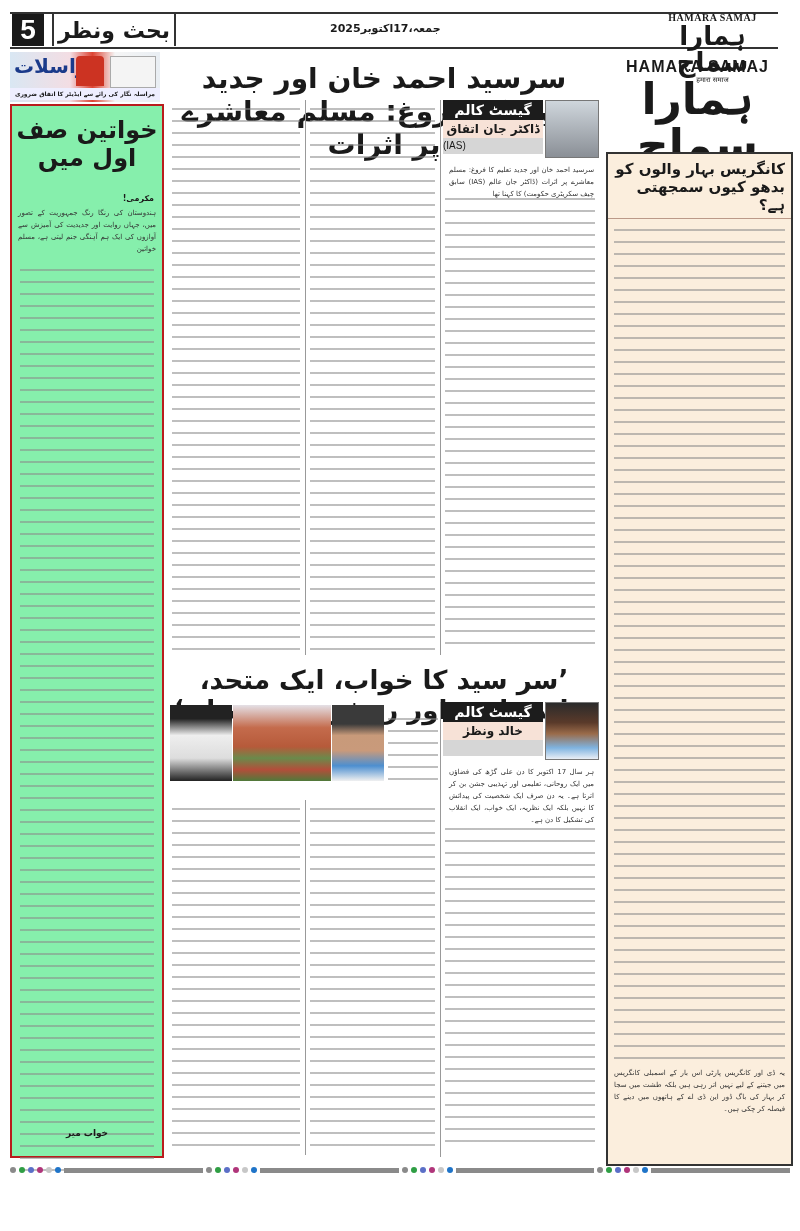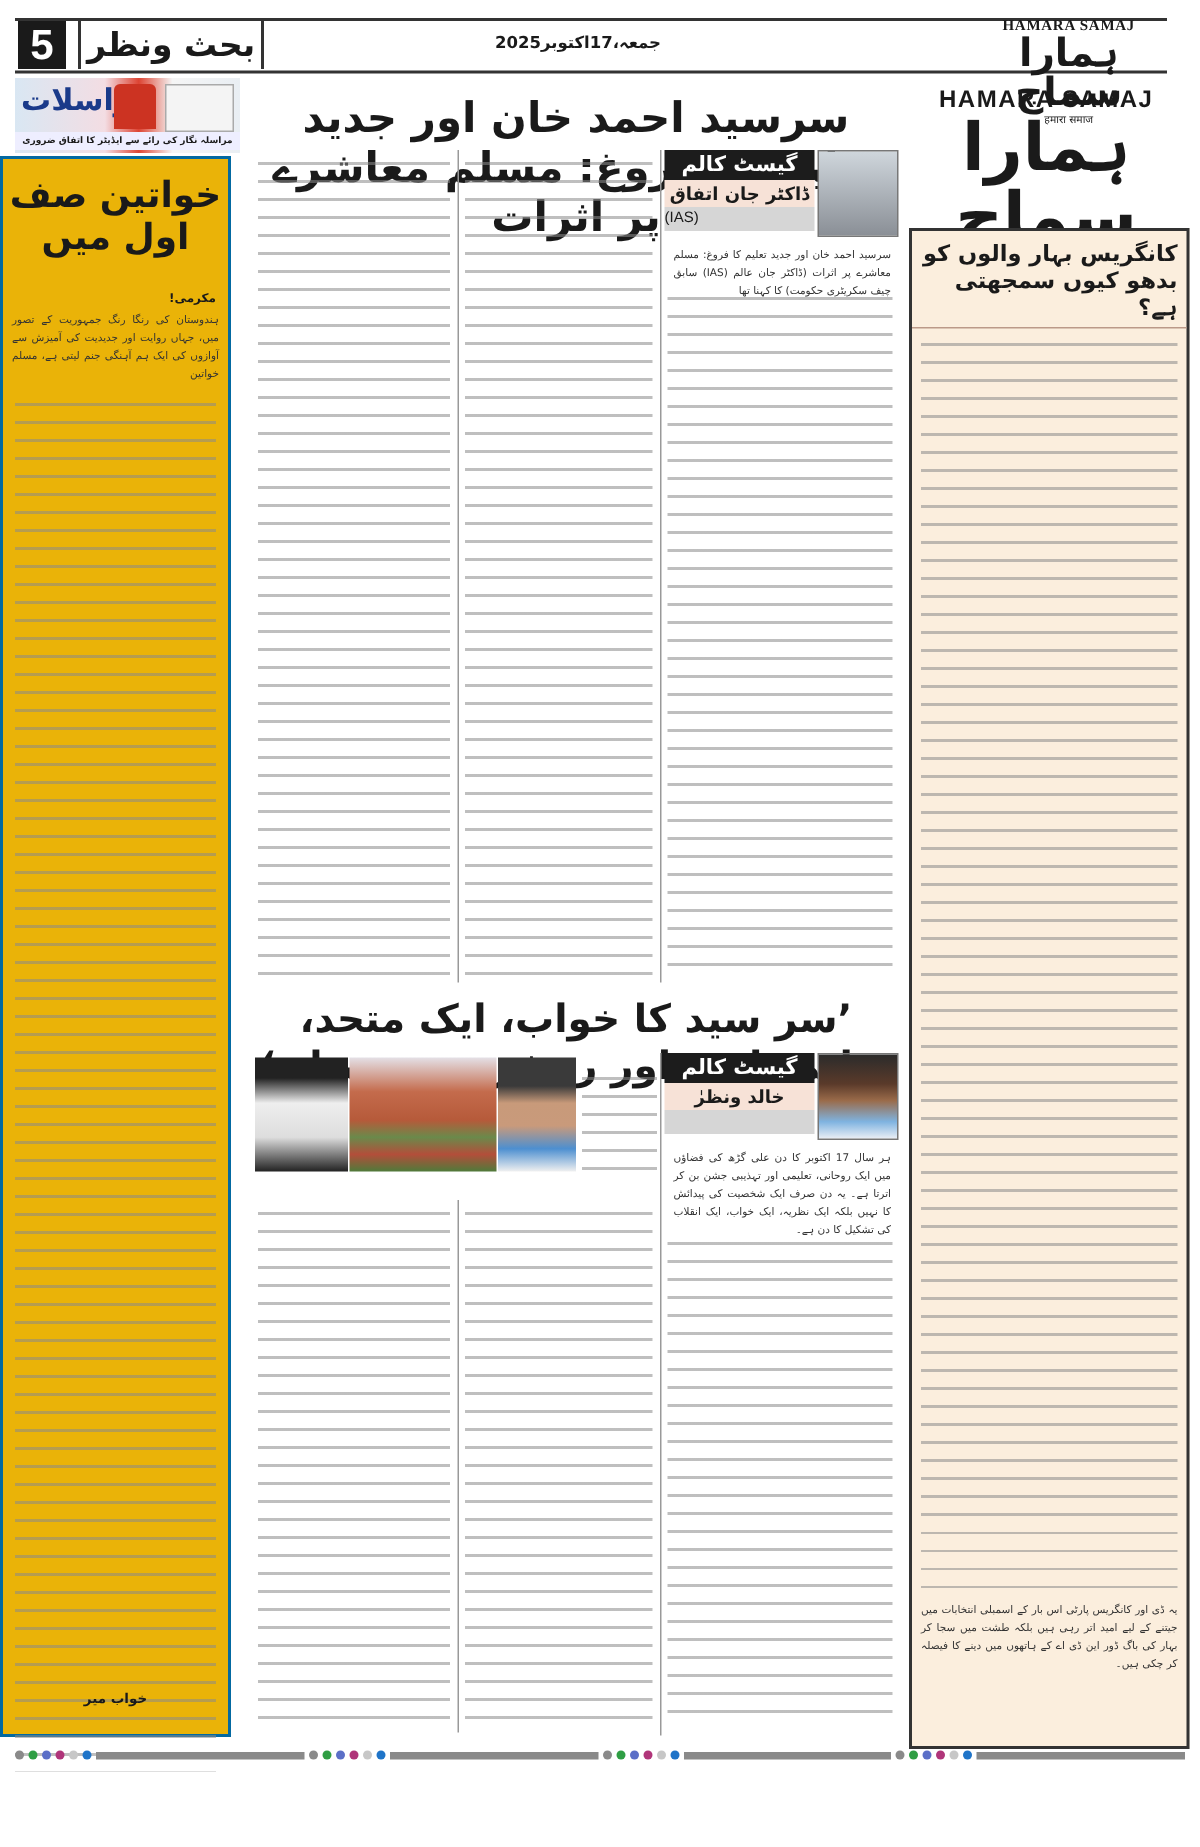--- a/index.html
+++ b/index.html
@@ -21,21 +21,21 @@
   .mast-hi{font:bold 10px "DejaVu Sans",sans-serif;}
   .mast-date{font:bold 12px "DejaVu Sans",sans-serif;direction:rtl;margin-top:4px;}
   
   .right-box{left:606px;top:152px;width:183px;height:1010px;border:2px solid #333;background:#fbeedd;}
   .right-title{direction:rtl;text-align:right;font:bold 15px "DejaVu Sans",sans-serif;padding:6px 6px 4px;border-bottom:1px solid #b98;}
   .body-text{direction:rtl;text-align:justify;font:7px/12px "DejaVu Sans",sans-serif;color:#333;padding:4px 6px;}
   .lines{background:repeating-linear-gradient(to bottom,transparent 0,transparent 8px,#8a8a8a 8px,#8a8a8a 10px,transparent 10px,transparent 12px);opacity:.55;}
   
   .left-banner{left:10px;top:52px;width:150px;height:50px;background:linear-gradient(90deg,#d9e7f3,#f3dde3 40%,#d43 55%,#f5f5f5 70%,#e9eef3);overflow:hidden;}
   .left-banner-strip{left:10px;top:88px;width:150px;height:12px;background:#eef;font:bold 6px "DejaVu Sans",sans-serif;direction:rtl;text-align:center;line-height:12px;}
-  .left-box{left:0;top:104px;width:150px;height:1050px;border:2px solid #0369a1;background:#eab308;}
+  .left-box{left:10px;top:104px;width:150px;height:1050px;border:2px solid #b91c1c;background:#86efac;}
   .left-title{direction:rtl;text-align:center;font:bold 24px "DejaVu Sans",sans-serif;padding:10px 4px 6px;}
   .left-sal{direction:rtl;text-align:right;font:bold 8px "DejaVu Sans",sans-serif;padding:0 8px;margin-top:16px;}
   .left-author{direction:rtl;text-align:center;font:bold 9px "DejaVu Sans",sans-serif;position:absolute;bottom:18px;left:0;right:0;}
   
   .headline{direction:rtl;text-align:center;font:bold 28px "DejaVu Sans",sans-serif;}
   .byline-box{width:144px;}
   .by-label{background:#1c1c1c;color:#fff;text-align:center;font:bold 14px "DejaVu Sans",sans-serif;height:20px;line-height:20px;direction:rtl;}
   .by-name{background:#f7e2d7;text-align:center;font:bold 12px "DejaVu Sans",sans-serif;height:18px;line-height:18px;direction:rtl;}
   .by-sub{background:#d6d6d6;text-align:left;font:10px "Liberation Sans",sans-serif;height:16px;line-height:16px;}
   .photo{background:linear-gradient(180deg,#cfd6dc,#8a8f96);border:1px solid #777;}
@@ -118,21 +118,21 @@
 <div class="abs body-text" style="left:443px;top:762px;width:145px;">ہر سال 17 اکتوبر کا دن علی گڑھ کی فضاؤں میں ایک روحانی، تعلیمی اور تہذیبی جشن بن کر اترتا ہے۔ یہ دن صرف ایک شخصیت کی پیدائش کا نہیں بلکہ ایک نظریہ، ایک خواب، ایک انقلاب کی تشکیل کا دن ہے۔</div>
 <div class="col lines" style="left:445px;top:820px;width:150px;height:330px;"></div>
 <div class="divider" style="left:440px;top:702px;height:455px;"></div>
 <div class="col lines" style="left:310px;top:800px;width:125px;height:350px;"></div>
 <div class="divider" style="left:305px;top:800px;height:355px;"></div>
 <div class="col lines" style="left:172px;top:800px;width:128px;height:350px;"></div>
 
 <div class="abs right-box">
   <div class="right-title">کانگریس بہار والوں کو بدھو کیوں سمجھتی ہے؟</div>
   <div class="lines" style="margin:2px 6px;height:840px;"></div>
-  <div class="body-text">یہ ڈی اور کانگریس پارٹی اس بار کے اسمبلی انتخابات میں جیتنے کے لیے امید اتر رہی ہیں بلکہ طشت میں سجا کر بہار کی باگ ڈور این ڈی اے کے ہاتھوں میں دینے کا فیصلہ کر چکی ہیں۔</div>
+  <div class="body-text">یہ ڈی اور کانگریس پارٹی اس بار کے اسمبلی کانگریس میں جیتنے کے لیے نہیں اتر رہی ہیں بلکہ طشت میں سجا کر بہار کی باگ ڈور این ڈی اے کے ہاتھوں میں دینے کا فیصلہ کر چکی ہیں۔</div>
 </div>
 
 <div class="abs footer" id="footer">
     <span class="dot" style="background: rgb(138, 138, 138);"></span>
     <span class="dot" style="background: rgb(47, 158, 68);"></span>
     <span class="dot" style="background: rgb(91, 111, 199);"></span>
     <span class="dot" style="background: rgb(176, 53, 122);"></span>
     <span class="dot" style="background: rgb(199, 199, 199);"></span>
     <span class="dot" style="background: rgb(31, 116, 200);"></span>
     <span class="bar"></span>

